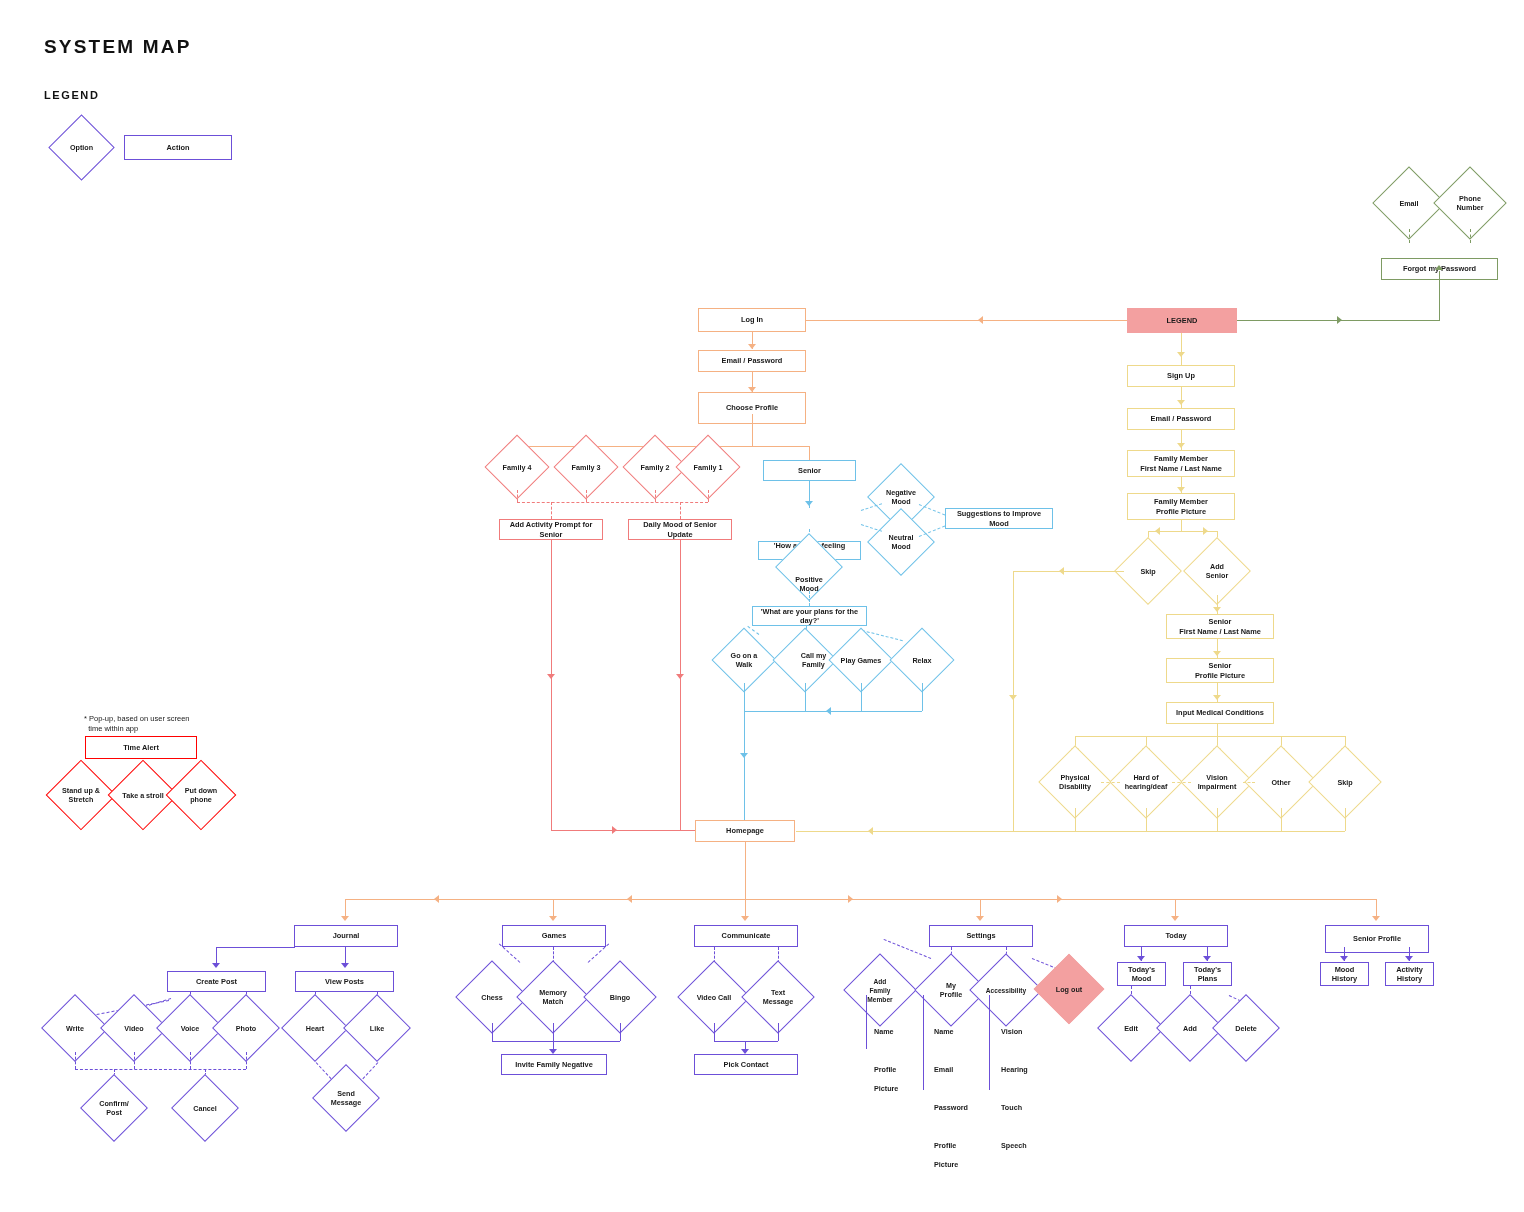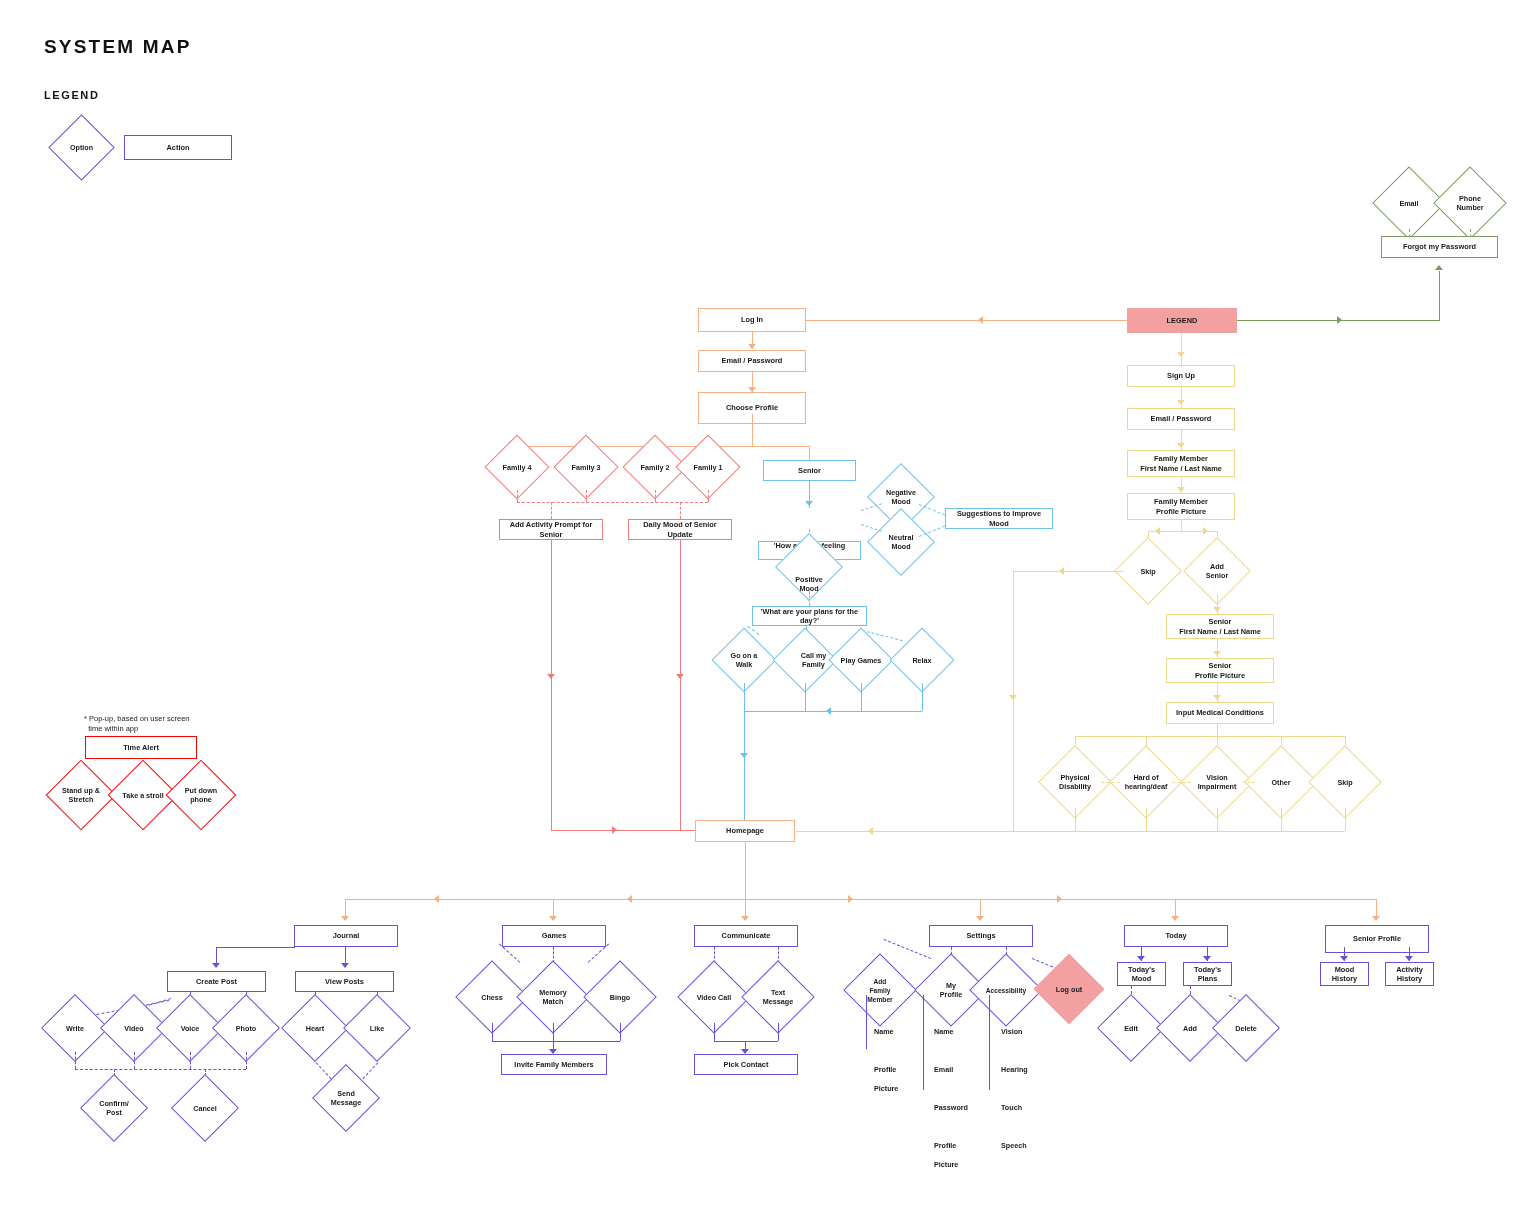--- a/index.html
+++ b/index.html
@@ -96,21 +96,21 @@
     <div class="shape"></div>
     <div class="lbl">Email</div>
   </div>
   <div class="node dia c-green" style="left:1444px;top:177px;width:52px;height:52px;">
     <div class="shape"></div>
     <div class="lbl" style="white-space:pre;">Phone
 Number</div>
   </div>
   <div class="ln v dash o-green" style="left:1409px;top:229px;height:14px;"></div>
   <div class="ln v dash o-green" style="left:1470px;top:229px;height:14px;"></div>
-  <div class="node box c-green" style="left:1381px;top:236px;width:117px;height:22px;">
+  <div class="node box c-green" style="left:1381px;top:258px;width:117px;height:22px;">
     <div class="lbl">Forgot my Password</div>
   </div>
 
   <div class="ln h o-green" style="left:1237px;top:320px;width:203px;"></div>
   <div class="ln v o-green" style="left:1439px;top:271px;height:50px;"></div>
   <div class="arw au a-green" style="left:1435px;top:265px;"></div>
   <div class="arw ar a-green" style="left:1337px;top:316px;"></div>
 
   <div class="node box filled" style="left:1127px;top:308px;width:110px;height:25px;border-color:#F3A0A0;">
     <div class="lbl">LEGEND</div>
@@ -505,21 +505,21 @@
     <div class="shape"></div>
     <div class="lbl">Bingo</div>
   </div>
   <div class="ln v o-purple" style="left:492px;top:1023px;height:18px;"></div>
   <div class="ln v o-purple" style="left:553px;top:1023px;height:18px;"></div>
   <div class="ln v o-purple" style="left:620px;top:1023px;height:18px;"></div>
   <div class="ln h o-purple" style="left:492px;top:1041px;width:128px;"></div>
   <div class="ln v o-purple" style="left:553px;top:1041px;height:12px;"></div>
   <div class="arw ad a-purple" style="left:549px;top:1049px;"></div>
   <div class="node box c-purple" style="left:501px;top:1054px;width:106px;height:21px;">
-    <div class="lbl">Invite Family Members</div>
+    <div class="lbl">Invite Family Negative</div>
   </div>
 
   <div class="ln v dash o-purple" style="left:714px;top:947px;height:16px;"></div>
   <div class="ln v dash o-purple" style="left:778px;top:947px;height:16px;"></div>
   <div class="node dia c-purple" style="left:688px;top:971px;width:52px;height:52px;">
     <div class="shape"></div>
     <div class="lbl">Video Call</div>
   </div>
   <div class="node dia c-purple" style="left:752px;top:971px;width:52px;height:52px;">
     <div class="shape"></div>

